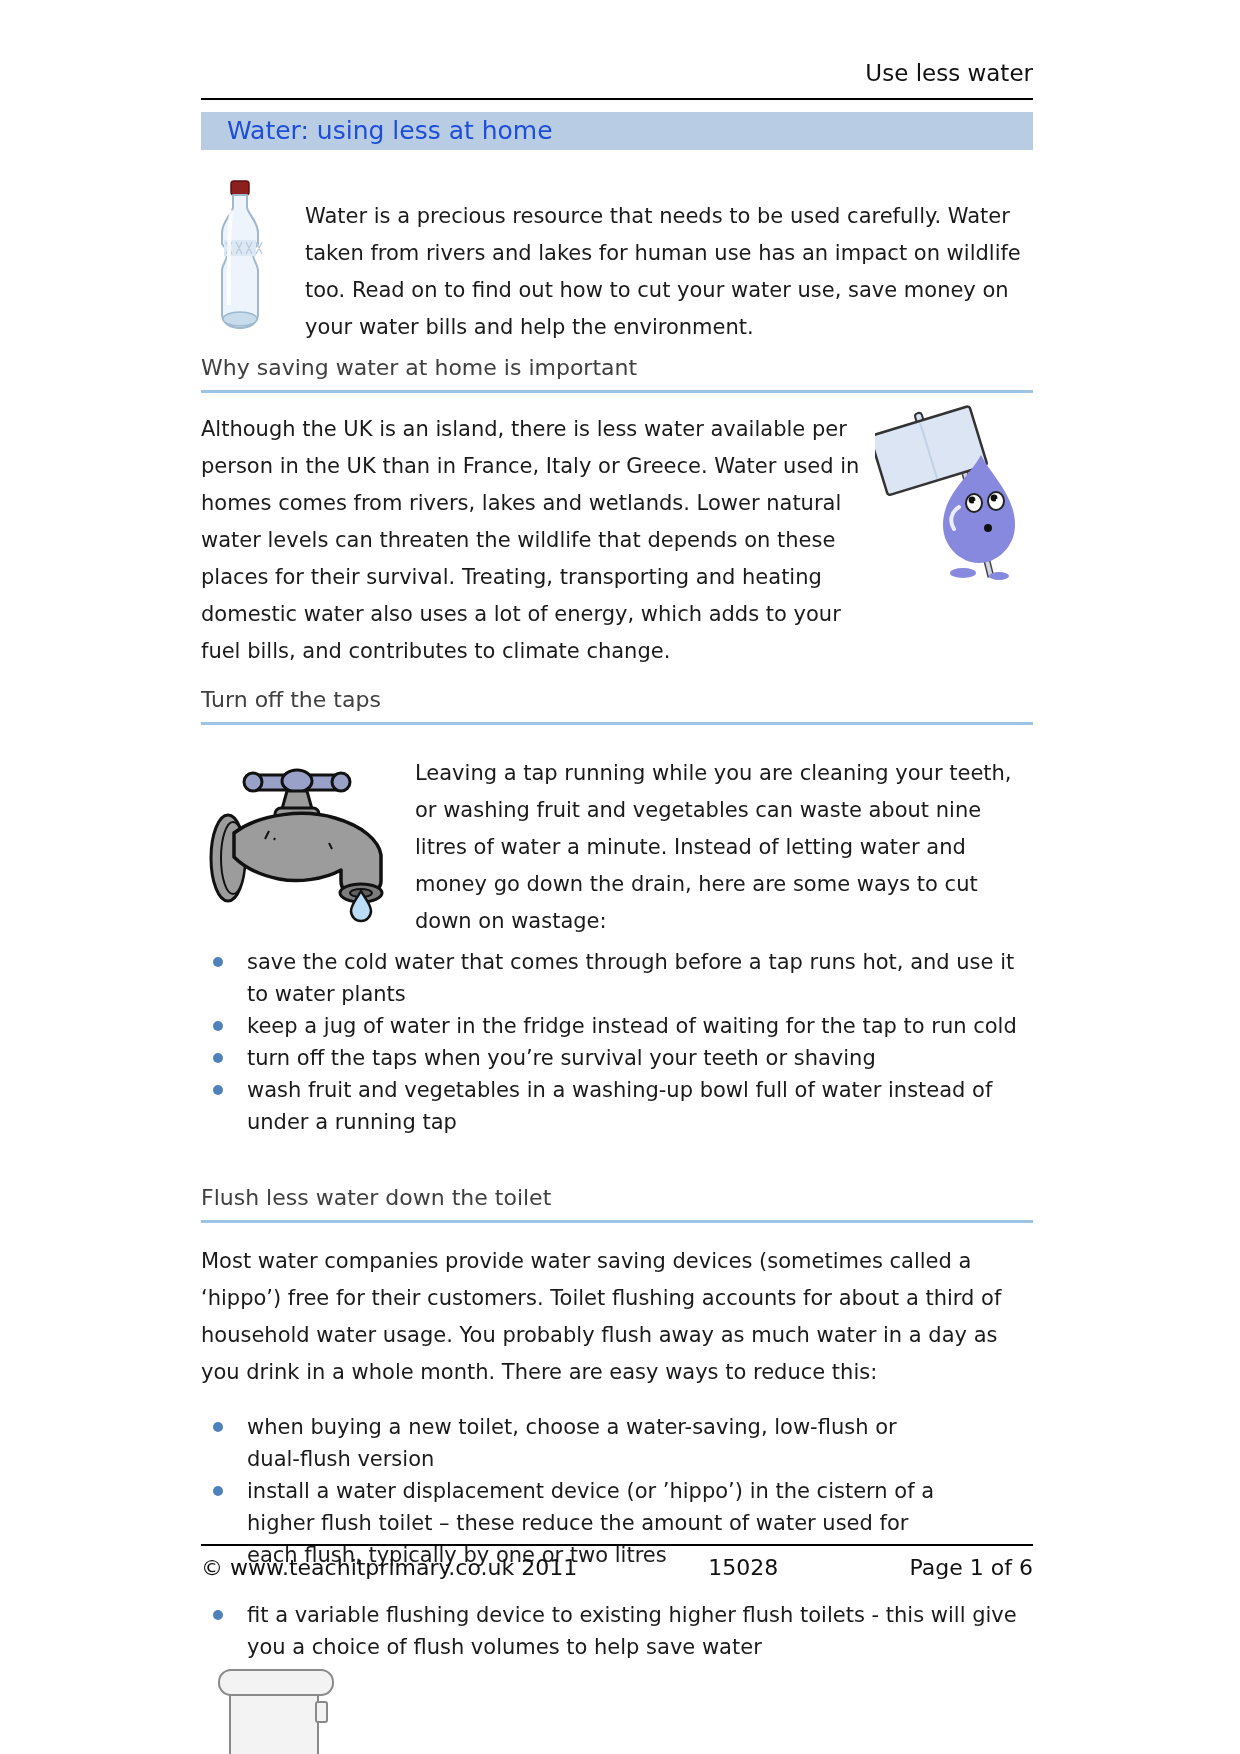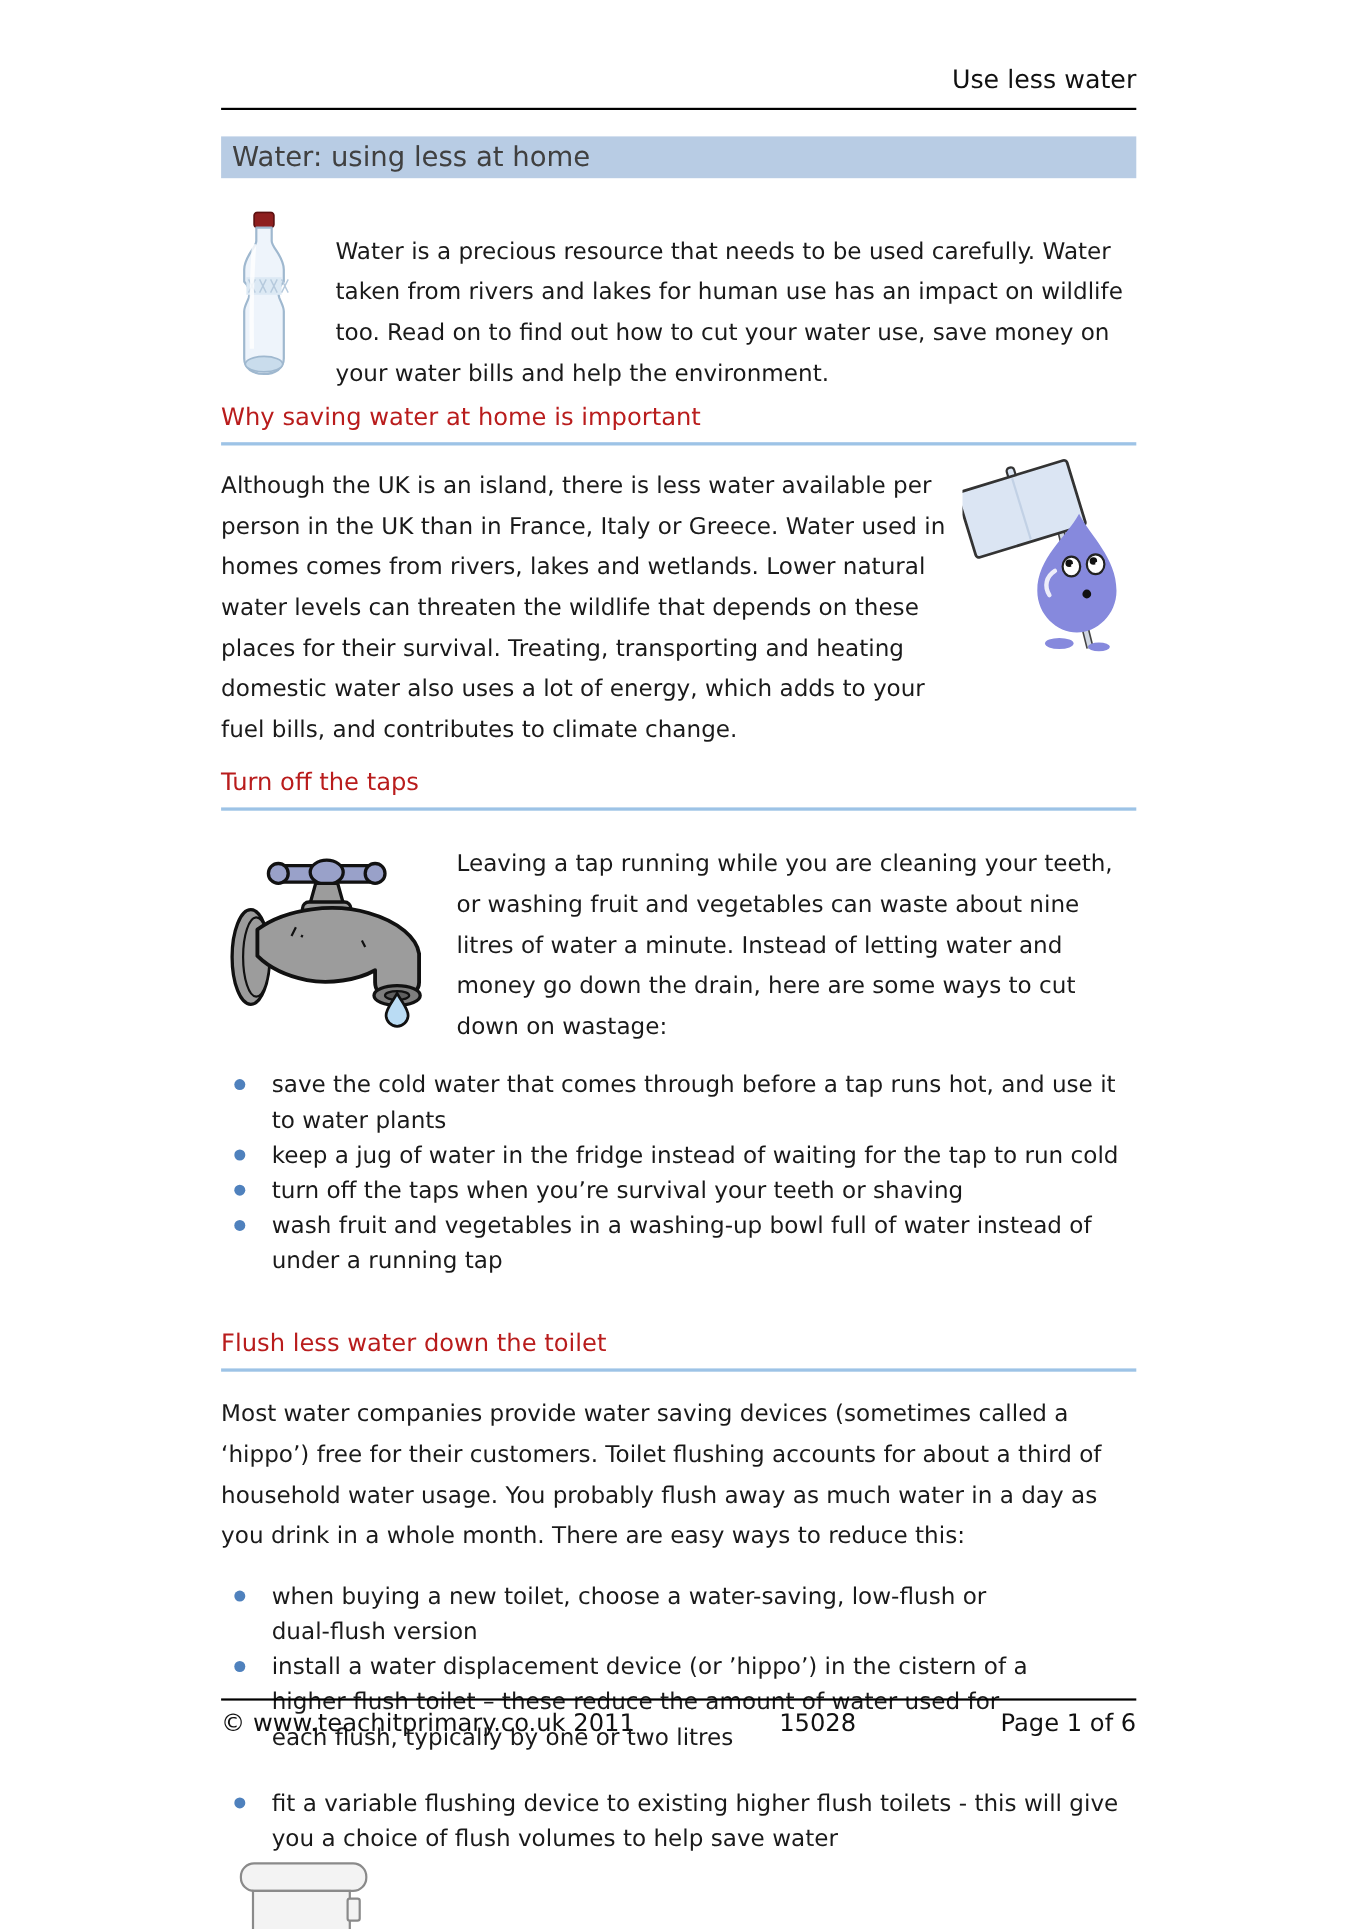--- a/index.html
+++ b/index.html
@@ -11,49 +11,49 @@
     background:#ffffff;
     font-family:"DejaVu Sans","Liberation Sans",sans-serif;
     color:#1a1a1a;
     padding:58px 113px 0 107px;
     overflow:hidden;
   }
   .hdr-right { text-align:right; font-size:23px; line-height:30px; color:#111; }
   .hdr-rule  { border-bottom:2px solid #000; margin-top:10px; }
 
   .title-bar {
-    margin-top:24px;
+    margin-top:12px;
     background:#b8cce4;
     font-size:25px; line-height:30px;
-    padding:4px 10px;
-    color:#404040;
+    padding:4px 26px;
+    color:#1d4ed8;
   }
 
   .intro { display:flex; margin-top:30px; }
   .intro .ill { flex:0 0 90px; }
   .intro p { margin-top:18px; font-size:21px; line-height:37px; padding-left:14px; }
 
   .sec-head {
     font-size:22px; font-weight:normal; line-height:28px;
     padding-bottom:8px;
     border-bottom:3px solid #9dc3e6;
-    color:#b91c1c;
+    color:#404040;
   }
   .mt-s1 { margin-top:8px; }
   .mt-s2 { margin-top:16px; }
   .mt-s3 { margin-top:46px; }
 
   .row { display:flex; margin-top:18px;justify-content:center; }
   .row p { font-size:21px; line-height:37px; }
   .sec1-text { width:880px; }
   .mascot { margin-left:auto; flex:0 0 158px; margin-top:-8px; }
   .tap-ill { flex:0 0 200px; margin-top:8px; }
   .tap-text { padding-left:14px; margin-top:12px; }
 
-  ul.bullets { list-style:none; margin-top:18px; }
+  ul.bullets { list-style:none; margin-top:6px; }
   ul.bullets li {
     position:relative;
     font-size:21px; line-height:32px;
     padding-left:46px;
   }
   ul.bullets li::before {
     content:"";
     position:absolute; left:12px; top:11px;
     width:10px; height:10px; border-radius:50%;
     background:#4f81bd;

